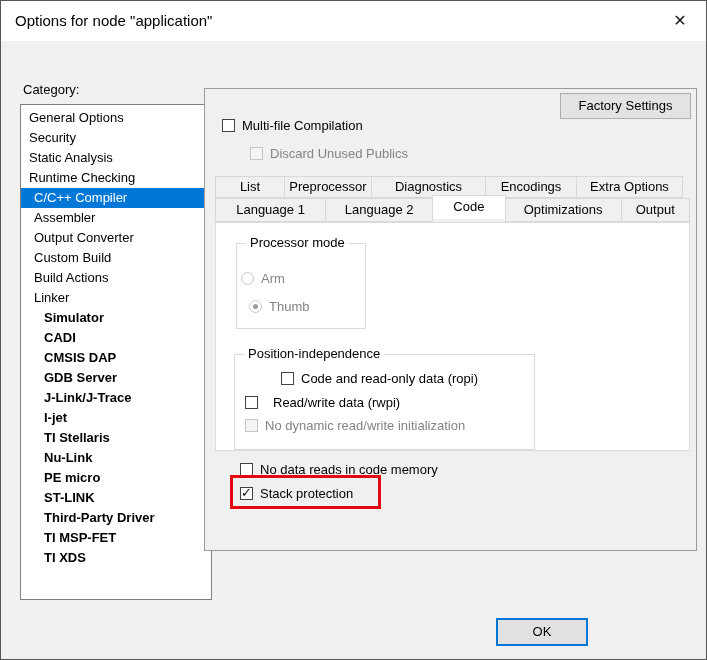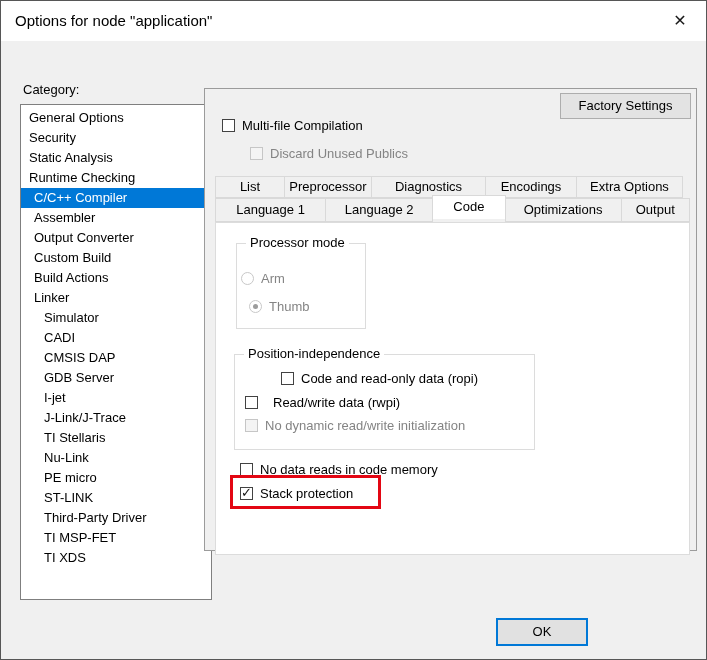--- a/index.html
+++ b/index.html
@@ -14,21 +14,21 @@
   .titlebar { position:absolute; left:0; top:0; right:0; height:40px; background:#fff; }
   .title { position:absolute; left:14px; top:11px; font-size:15px; white-space:nowrap; }
   .close-btn { position:absolute; right:10px; top:6px; width:32px; height:28px;
     text-align:center; line-height:28px; font-size:16px; color:#1a1a1a; cursor:default; }
   
   .cat-label { position:absolute; left:22px; top:81px; }
   .listbox { position:absolute; left:19px; top:103px; width:192px; height:496px;
     background:#fff; border:1px solid #7f7f7f; padding-top:3px; overflow:hidden; }
   .cat-item { height:20px; line-height:20px; padding-left:8px; white-space:nowrap; }
   .cat-item.lv1 { padding-left:13px; }
-  .cat-item.lv2 { padding-left:23px; }
+  .cat-item.lv2 { padding-left:23px;font-weight:bold; }
   .cat-item.selected { background:#0078d7; color:#fff; }
   
   .panel { position:absolute; left:203px; top:87px; width:493px; height:463px;
     border:1px solid #9b9b9b; background:#f0f0f0; }
   .factory-btn { position:absolute; top:4px; right:5px; width:131px; height:26px;
     background:#e3e3e3; border:1px solid #adadad; text-align:center; line-height:24px; }
   
   .row { position:absolute; display:flex; align-items:center; gap:7px; white-space:nowrap; }
   .cb { width:13px; height:13px; border:1px solid #424242; background:#fff;
     display:inline-block; position:relative; flex:none; }
@@ -56,21 +56,21 @@
   .tab-row.row1 .tab:nth-child(5){width:107px}
   .tab-row.row2 .tab { height:24px; line-height:22px; }
   .tab-row.row2 .tab:nth-child(1){width:112px}
   .tab-row.row2 .tab:nth-child(2){width:109px}
   .tab-row.row2 .tab:nth-child(3){width:74px}
   .tab-row.row2 .tab:nth-child(4){width:118px}
   .tab-row.row2 .tab:nth-child(5){width:70px}
   .tab.active { background:#fff; border-bottom:none; height:28px; margin-top:-3px;
     line-height:25px; position:relative; z-index:3; }
   
-  .tab-pane { position:absolute; left:10px; top:133px; width:475px; height:333px;
+  .tab-pane { position:absolute; left:10px; top:133px; width:475px; height:229px;
     background:#fff; border:1px solid #dcdcdc; z-index:1; }
   .groupbox { position:absolute; border:1px solid #dcdcdc; background:#fff; }
   .groupbox .legend { position:absolute; top:-9px; left:9px; background:#fff;
     padding:0 4px; white-space:nowrap; }
   .proc-box { left:20px; top:20px; width:130px; height:86px; }
   .proc-box .row:nth-of-type(1) { left:4px; top:27px; }
   .proc-box .row:nth-of-type(2) { left:12px; top:55px;justify-content:flex-end; }
   .pi-box { left:18px; top:131px; width:301px; height:96px; }
   .pi-box .row:nth-of-type(1) { left:10px; top:16px;margin-left:36px; }
   .pi-box .row:nth-of-type(2) { left:10px; top:40px;gap:15px; }
@@ -105,22 +105,22 @@
       <div class="cat-item selected lv1">C/C++ Compiler</div>
       <div class="cat-item lv1">Assembler</div>
       <div class="cat-item lv1">Output Converter</div>
       <div class="cat-item lv1">Custom Build</div>
       <div class="cat-item lv1">Build Actions</div>
       <div class="cat-item lv1">Linker</div>
       <div class="cat-item lv2">Simulator</div>
       <div class="cat-item lv2">CADI</div>
       <div class="cat-item lv2">CMSIS DAP</div>
       <div class="cat-item lv2">GDB Server</div>
+      <div class="cat-item lv2">J-Link/J-Trace</div>
       <div class="cat-item lv2">I-jet</div>
-      <div class="cat-item lv2">J-Link/J-Trace</div>
       <div class="cat-item lv2">TI Stellaris</div>
       <div class="cat-item lv2">Nu-Link</div>
       <div class="cat-item lv2">PE micro</div>
       <div class="cat-item lv2">ST-LINK</div>
       <div class="cat-item lv2">Third-Party Driver</div>
       <div class="cat-item lv2">TI MSP-FET</div>
       <div class="cat-item lv2">TI XDS</div>
     </div>
 
   <div class="panel">

